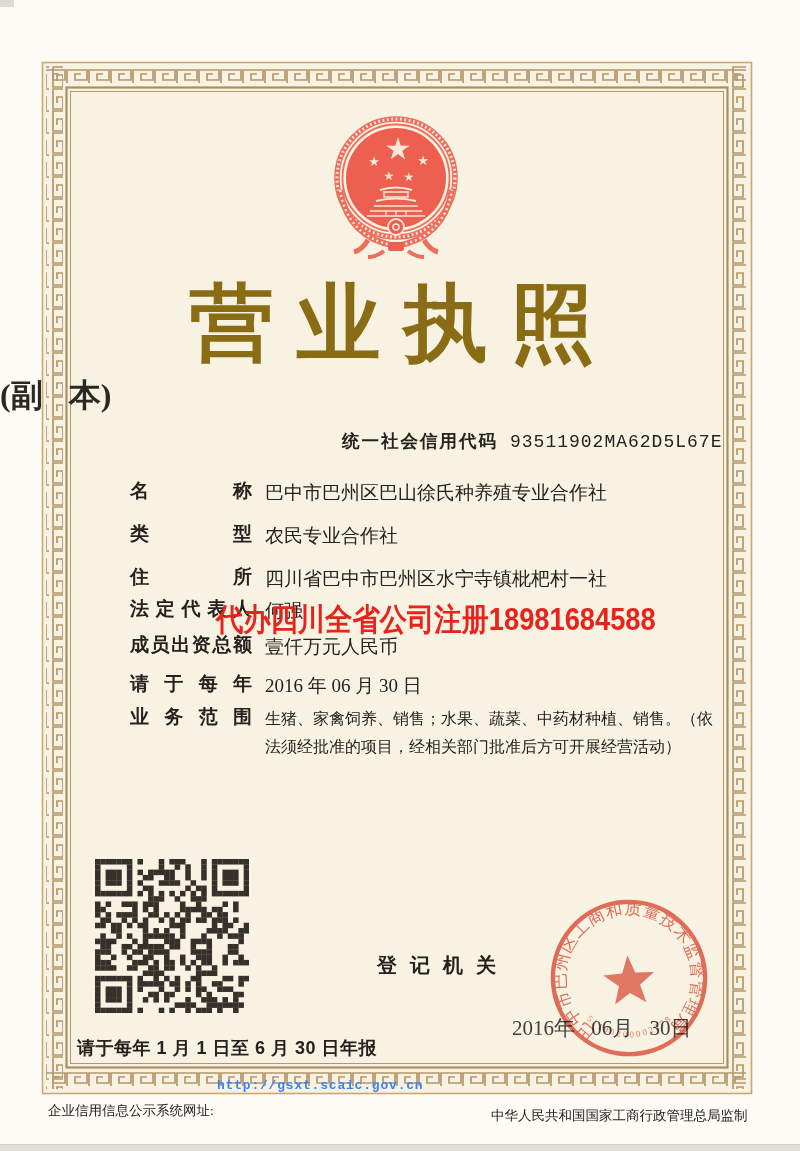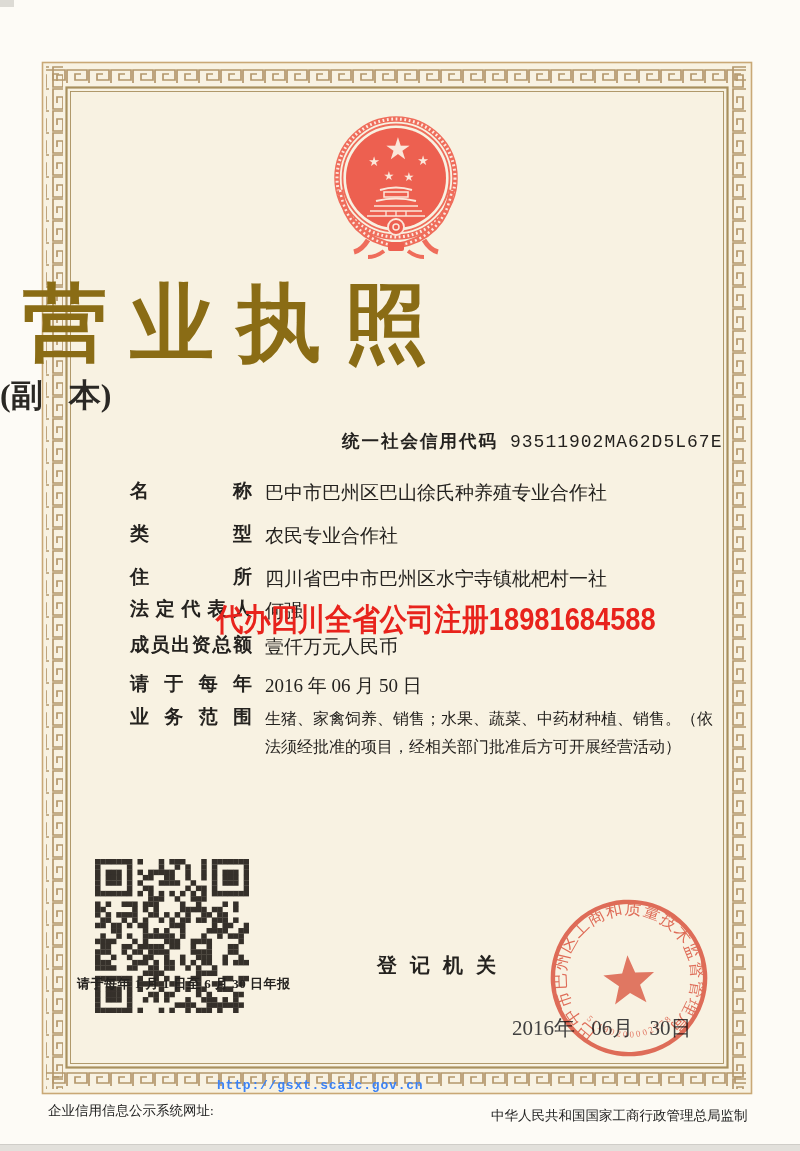--- a/index.html
+++ b/index.html
@@ -4,21 +4,21 @@
 <style>
   html,body{margin:0;padding:0;background:#ffffff;}
   #page{position:relative;width:800px;height:1151px;background:#fdfbf6;overflow:hidden;
         font-family:"Liberation Serif", serif;color:#24221f;}
   .abs{position:absolute;}
   
   #frame{position:absolute;left:0;top:0;z-index:1;}
   
   #emblem{left:334px;top:114px;width:124px;height:152px;z-index:3;}
   
-  #title{left:0;top:281px;width:784px;text-align:left;z-index:3;
+  #title{left:0;top:281px;width:784px;text-align:center;z-index:3;
          font-family:"Liberation Sans", sans-serif;font-weight:900;
          font-size:84px;letter-spacing:23px;text-indent:23px;color:#8a6c15;line-height:1;}
   #subtitle{left:0;top:379px;width:782px;text-align:left;z-index:3;
             font-size:32px;word-spacing:18px;font-weight:600;color:#2a2824;line-height:1;}
   
   #credit{left:342px;top:429px;z-index:3;white-space:nowrap;}
   #credit .lbl{font-family:"Liberation Sans", sans-serif;font-weight:700;font-size:17.5px;letter-spacing:2px;}
   #credit .code{font-family:"Liberation Mono", monospace;font-size:18px;letter-spacing:1px;margin-left:12px;}
   
   .row{position:absolute;left:130px;display:flex;align-items:flex-start;z-index:3;}
@@ -26,22 +26,22 @@
             font-family:Liberation Sans, sans-serif;font-weight:700;font-size:19px;
             text-align:justify;text-align-last:justify;line-height:1.25;}
   .row .val{margin-left:13px;font-size:19px;line-height:27px;width:470px;}
   .row.small .val{font-size:16px;line-height:28px;width:462px;}
   
   #wmark{left:216px;top:604px;z-index:6;color:#e8231c;
          font-family:"Liberation Sans", sans-serif;font-weight:600;font-size:31px;
          white-space:nowrap;transform:scaleX(0.88);transform-origin:left top;line-height:1;}
   
   #qr{left:95px;top:859px;width:154px;height:154px;z-index:3;}
-  #annual{left:77px;top:975px;z-index:3;font-family:Liberation Serif, serif;
-          font-weight:600;font-size:13px;letter-spacing:0.5px;}
+  #annual{left:77px;top:1036px;z-index:3;font-family:Liberation Sans, sans-serif;
+          font-weight:600;font-size:18px;letter-spacing:0.5px;}
   #reg{left:377px;top:952px;z-index:3;font-family:"Liberation Sans", sans-serif;
        font-weight:700;font-size:20px;letter-spacing:13px;white-space:nowrap;}
   #issue-date{left:512px;top:1014px;z-index:4;font-size:21px;word-spacing:11px;color:#404040;white-space:nowrap;}
   #seal{left:545px;top:894px;width:168px;height:168px;z-index:5;opacity:0.82;
         mix-blend-mode:multiply;transform:rotate(-4deg);}
   
   #url{left:217px;top:1078px;z-index:8;font-family:"Liberation Mono", monospace;
        font-weight:700;font-size:13px;letter-spacing:0.8px;color:#3b82f6;}
   #foot-left{left:48px;top:1102px;z-index:3;font-size:13.5px;color:#222;}
   #foot-right{left:491px;top:1107px;z-index:3;font-size:13.5px;color:#222;}
@@ -127,21 +127,21 @@
   <div class="row" style="top:597px">
     <span class="lbl">法定代表人</span>
     <span class="val">何强</span>
   </div>
   <div class="row" style="top:633px">
     <span class="lbl">成员出资总额</span>
     <span class="val">壹仟万元人民币</span>
   </div>
   <div class="row" style="top:672px">
     <span class="lbl">请于每年</span>
-    <span class="val">2016 年 06 月 50 日</span>
+    <span class="val">2016 年 06 月 30 日</span>
   </div>
   <div class="row small" style="top:705px">
     <span class="lbl">业务范围</span>
     <span class="val">生猪、家禽饲养、销售；水果、蔬菜、中药材种植、销售。（依法须经批准的项目，经相关部门批准后方可开展经营活动）</span>
   </div>
 
   <div id="wmark" class="abs">代办四川全省公司注册18981684588</div>
 
   <svg id="qr" class="abs" viewBox="0 0 29 29" aria-hidden="true">
       <g fill="#35302a">

